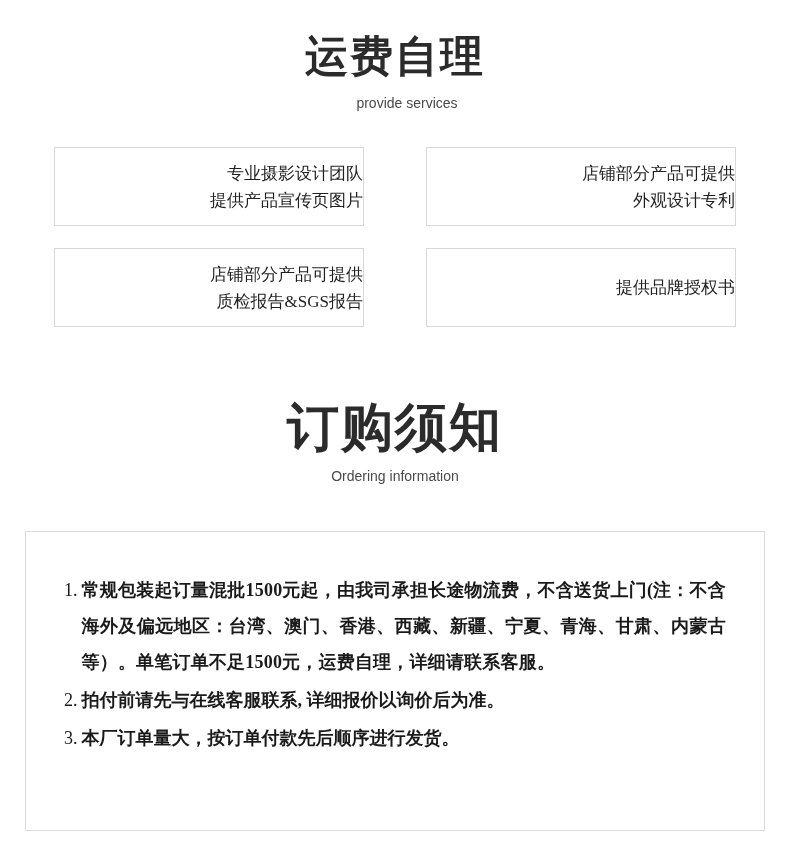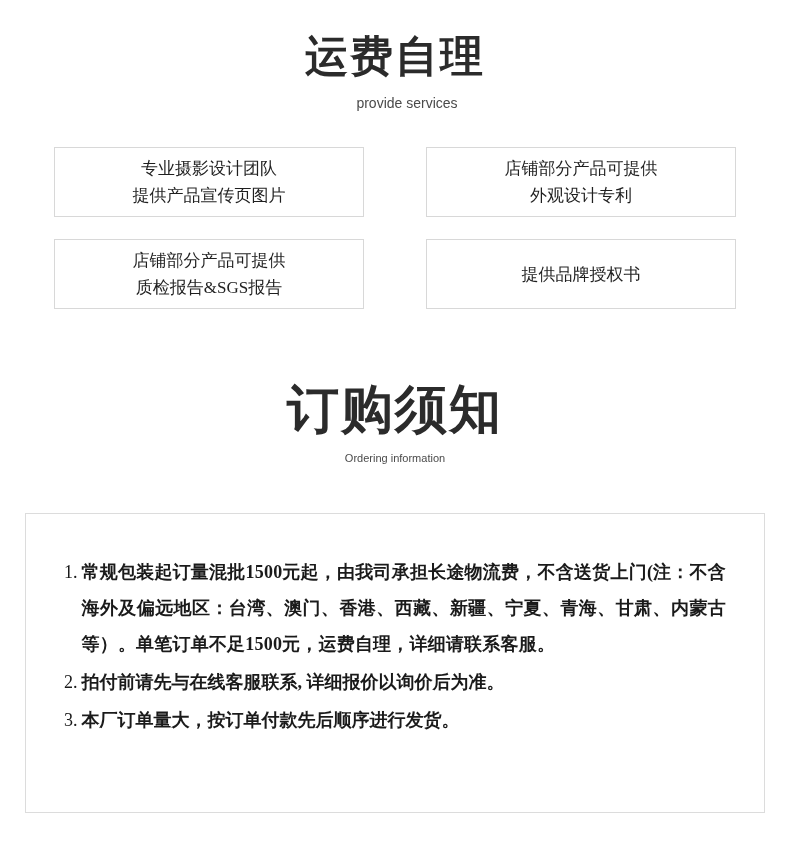--- a/index.html
+++ b/index.html
@@ -56,25 +56,25 @@
   .cards {
     width: 682px;
     margin: 33px auto 0 auto;
     display: flex;
     flex-wrap: wrap;
     justify-content: space-between;
     row-gap: 22px;
   }
   .card {
     width: 310px;
-    height: 70px;
+    height: 79px;
     border: 1px solid #d8d8d8;
     display: flex;
     flex-direction: column;
-    align-items: center;
+    align-items: flex-end;
     justify-content: center;
     background: #fff;
   }
   .card .line {
     font-family: "Liberation Serif", "DejaVu Serif", serif;
     font-size: 17px;
     line-height: 27px;
     color: #1f1f1f;
     text-align: center;
     white-space: nowrap;
@@ -82,21 +82,21 @@
 
   
   #ordering-head {
     padding-top: 72px;
   }
   #ordering-head .zh {
     font-size: 52px;
     line-height: 56px;
   }
   #ordering-head .en {
-    font-size: 11px;
+    font-size: 14px;
     line-height: 22px;
     margin-top: 10px;
     color: #4a4a4a;
   }
 
   
   .notes-box {
     width: 740px;
     margin: 44px auto 0 auto;
     border: 1px solid #dcdcdc;

